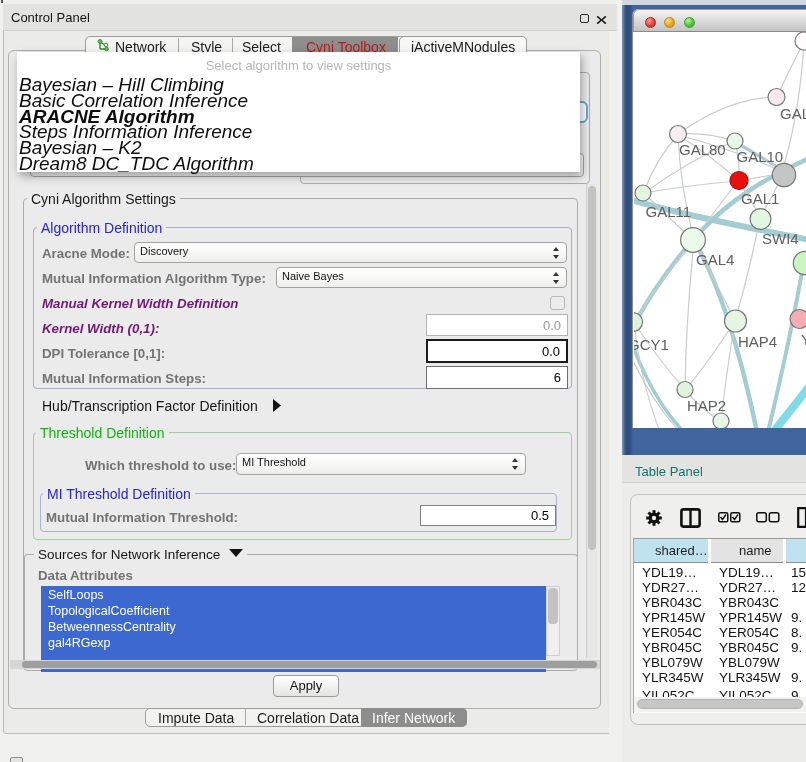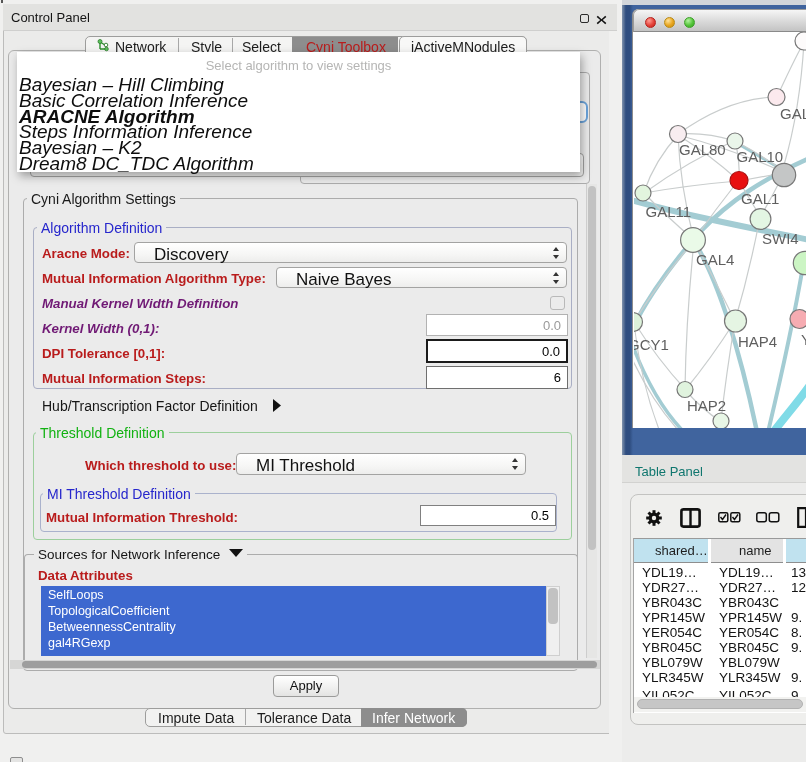--- a/index.html
+++ b/index.html
@@ -45,39 +45,39 @@
   border:1px solid #b0b0af; border-radius:6px; }
 .tabbar { position:absolute; border:1px solid #9d9d9c; border-radius:5px; background:#f4f4f3; }
 .tabtxt { position:absolute; font-size:14px; color:#1c1c1c; top:3px; white-space:nowrap; }
 .tabsep { position:absolute; top:2px; width:1px; height:17px; background:#a8a8a8; }
 .seltab { position:absolute; background:#8d8d8d; color:#fff; }
 
 .gbox { position:absolute; border:1px solid #acacac; border-radius:4px; }
 .glabel { position:absolute; background:#ebebeb; padding:0 4px; font-size:14px; white-space:nowrap; }
 .blab { color:#2626cc; }
 .grlab { color:#12b212; }
-.lbl { position:absolute; font-size:13.3px; font-weight:bold; color:#b91c1c; white-space:nowrap; }
+.lbl { position:absolute; font-size:13.3px; font-weight:bold; color:#737373; white-space:nowrap; }
 .dis { color:#701a75;font-style:italic; }
 .combo { position:absolute; background:linear-gradient(180deg,#ffffff 0,#f6f6f5 60%,#ededec 100%);
   border:1px solid #a3a3a2; border-radius:4px; }
-.combo span { position:absolute; left:19px; top:2px; font-size:17px; color:#111; }
+.combo span { position:absolute; left:5px; top:2px; font-size:11px; color:#111; }
 .spin { position:absolute; right:6px; top:50%; width:7px; height:12px; margin-top:-6px; }
 .spin:before { content:""; position:absolute; left:0; top:0; border-left:3.5px solid transparent;
   border-right:3.5px solid transparent; border-bottom:4.5px solid #333; }
 .spin:after { content:""; position:absolute; left:0; bottom:0; border-left:3.5px solid transparent;
   border-right:3.5px solid transparent; border-top:4.5px solid #333; }
 .field { position:absolute; background:#fff; font-size:13px; text-align:right; }
 
 #popup { left:17px; top:52px; width:563px; height:120px; background:#fff;
   box-shadow:2px 4px 9px rgba(0,0,0,0.34); }
 #popup .hint { position:absolute; left:0; width:100%; top:58px; text-align:center;
   font-size:13px; color:#b5b5b4; }
 .pitem { position:absolute; left:19px; font-size:19px; color:#0d0d0d; white-space:nowrap;font-style:italic; }
 
-#dlist { left:41px; top:586px; width:505px; height:70px; background:#3d68cf; }
+#dlist { left:41px; top:586px; width:505px; height:86px; background:#3d68cf; }
 .litem { position:absolute; left:7px; font-size:12.5px; color:#fff; white-space:nowrap; }
 
 .sbtrack { position:absolute; background:#ebebeb; border-left:1px solid #d8d8d8; }
 .sbthumb { position:absolute; background:#c2c2c2; border-radius:4px; }
 #applybtn { left:273px; top:675px; width:66px; height:22px; border:1px solid #9b9b9a;
   border-radius:4px; background:linear-gradient(180deg,#ffffff 0,#f2f2f1 50%,#e3e3e2 100%);
   text-align:center; font-size:13px; color:#111; line-height:20px; }
 svg { display:block; }
 </style>
 </head>
@@ -179,21 +179,21 @@
   <div id="theader">
     <div class="hcell hcell-blue" style="left:634px;top:539px;width:74px;"></div>
     <div class="hcell hcell-grey" style="left:711px;top:539px;width:72px;"></div>
     <div class="hcell hcell-blue" style="left:786px;top:539px;width:20px;"></div>
     <div class="htext" style="left:655px;">shared…</div>
     <div class="htext" style="left:739px;">name</div>
   </div>
   <div id="trows">
     <div class="rtext" style="left:642px;top:565px;">YDL19…</div>
       <div class="rtext" style="left:719px;top:565px;">YDL19…</div>
-      <div class="rtext" style="left:791px;top:565px;">13</div>
+      <div class="rtext" style="left:791px;top:565px;">15</div>
     <div class="rtext" style="left:642px;top:580px;">YDR27…</div>
       <div class="rtext" style="left:719px;top:580px;">YDR27…</div>
       <div class="rtext" style="left:791px;top:580px;">12</div>
     <div class="rtext" style="left:642px;top:595px;">YBR043C</div>
       <div class="rtext" style="left:719px;top:595px;">YBR043C</div>
     <div class="rtext" style="left:642px;top:610px;">YPR145W</div>
       <div class="rtext" style="left:719px;top:610px;">YPR145W</div>
       <div class="rtext" style="left:791px;top:610px;">9.</div>
     <div class="rtext" style="left:642px;top:625px;">YER054C</div>
       <div class="rtext" style="left:719px;top:625px;">YER054C</div>
@@ -353,19 +353,19 @@
     <div class="pitem" style="top:106px;font-weight:bold;">ARACNE Algorithm</div>
     <div class="pitem" style="top:121px;">Steps Information Inference</div>
     <div class="pitem" style="top:137px;">Bayesian – K2</div>
     <div class="pitem" style="top:153px;">Dream8 DC_TDC Algorithm</div>
   </div>
   <div id="bottomtabs">
     <div class="tabbar" style="left:145px;top:708px;width:322px;height:19px;background:#f2f2f1;"></div>
     <div class="seltab" style="left:361px;top:708px;width:106px;height:19px;border-radius:0 5px 5px 0;"></div>
     <div class="tabtxt" style="left:158px;top:710px;">Impute Data</div>
     <div class="tabsep" style="left:245px;top:709px;height:16px;"></div>
-    <div class="tabtxt" style="left:257px;top:710px;">Tolerance Data</div>
+    <div class="tabtxt" style="left:257px;top:710px;">Correlation Data</div>
     <div class="tabtxt" style="left:372px;top:710px;color:#fff;">Infer Network</div>
   </div>
 
   <div class="abs" style="left:10px;top:757px;width:13px;height:12px;border:1px solid #8e8e8e;background:#e4e4e3;border-radius:2px;"></div>
   <div class="abs" style="left:1px;top:0;width:2px;height:3px;background:#555;"></div>
 </div>
 
 </body></html>

